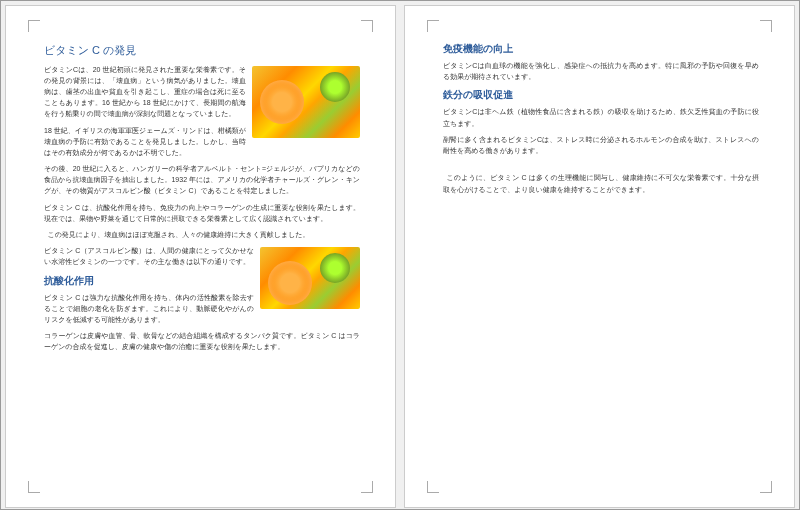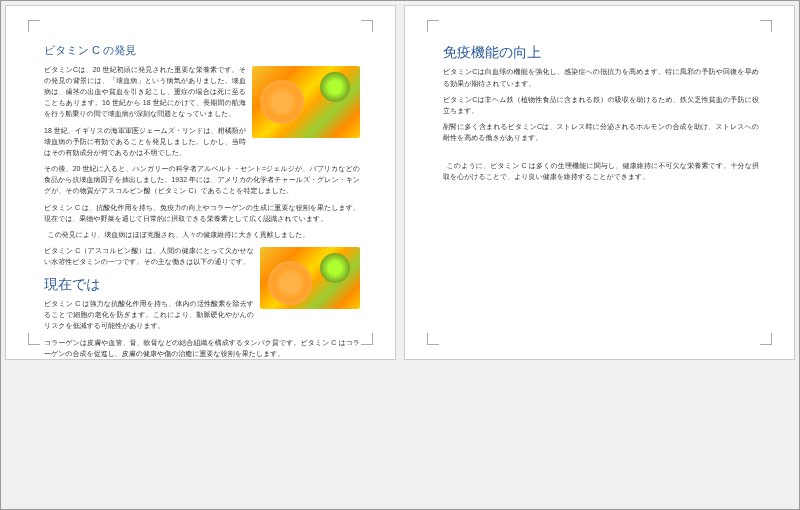--- a/index.html
+++ b/index.html
@@ -10,21 +10,21 @@
       gap: 8px;
       padding: 4px;
       width: 800px;
       height: 510px;
       border: 1px solid #999;
       overflow: hidden;
     }
     .page {
       background: #fff;
       width: 394px;
-      height: 355px;
+      height: 503px;
       position: relative;
       border: 1px solid #ccc;
       padding: 30px 35px 20px 38px;
     }
     .crop-mark {
       position: absolute;
       width: 12px;
       height: 12px;
       border-color: #aaa;
     }
@@ -34,22 +34,22 @@
     .crop-br { bottom: 14px; right: 22px; border-bottom: 1px solid #aaa; border-right: 1px solid #aaa; }
     .content { font-size: 7px; line-height: 1.6; color: #333; }
     h2 {
       color: #2e5c9a;
       font-size: 11px;
       font-weight: normal;
       margin: 6px 0 4px 0;
     }
     h3 {
       color: #2e5c9a;
-      font-size: 14px;
-      font-weight: normal;
+      font-size: 10px;
+      font-weight: bold;
       margin: 5px 0 3px 0;
     }
     p { margin-bottom: 5px; text-align: justify; }
     .img-placeholder {
       float: right;
       margin: 2px 0 4px 6px;
       width: 108px;
       height: 72px;
       background: linear-gradient(135deg, #f4c430 0%, #ff8c00 25%, #ffd700 45%, #ffa500 55%, #9acd32 70%, #ff8c00 85%, #ffcc00 100%);
       border-radius: 2px;
@@ -87,32 +87,33 @@
   <div class="content">
     <h2>ビタミン C の発見</h2>
     <div class="img-placeholder"></div>
     <p>ビタミンCは、20 世紀初頭に発見された重要な栄養素です。その発見の背景には、「壊血病」という病気がありました。壊血病は、歯茎の出血や貧血を引き起こし、重症の場合は死に至ることもあります。16 世紀から 18 世紀にかけて、長期間の航海を行う船乗りの間で壊血病が深刻な問題となっていました。</p>
     <p>18 世紀、イギリスの海軍軍医ジェームズ・リンドは、柑橘類が壊血病の予防に有効であることを発見しました。しかし、当時はその有効成分が何であるかは不明でした。</p>
     <p>その後、20 世紀に入ると、ハンガリーの科学者アルベルト・セント=ジェルジが、パプリカなどの食品から抗壊血病因子を抽出しました。1932 年には、アメリカの化学者チャールズ・グレン・キングが、その物質がアスコルビン酸（ビタミン C）であることを特定しました。</p>
     <p>ビタミン C は、抗酸化作用を持ち、免疫力の向上やコラーゲンの生成に重要な役割を果たします。現在では、果物や野菜を通じて日常的に摂取できる栄養素として広く認識されています。</p>
     <p class="indent">この発見により、壊血病はほぼ克服され、人々の健康維持に大きく貢献しました。</p>
     <div class="img-placeholder small"></div>
     <p>ビタミン C（アスコルビン酸）は、人間の健康にとって欠かせない水溶性ビタミンの一つです。その主な働きは以下の通りです。</p>
-    <h3>現在では</h3>
+    <h3>抗酸化作用</h3>
     <p>ビタミン C は強力な抗酸化作用を持ち、体内の活性酸素を除去することで細胞の老化を防ぎます。これにより、動脈硬化やがんのリスクを低減する可能性があります。</p>
     <p>コラーゲンは皮膚や血管、骨、軟骨などの結合組織を構成するタンパク質です。ビタミン C はコラーゲンの合成を促進し、皮膚の健康や傷の治癒に重要な役割を果たします。</p>
   </div>
 </div>
 
 <div class="page">
   <div class="crop-mark crop-tl"></div>
   <div class="crop-mark crop-tr"></div>
   <div class="crop-mark crop-bl"></div>
   <div class="crop-mark crop-br"></div>
   <div class="content">
     <h3>免疫機能の向上</h3>
     <p>ビタミンCは白血球の機能を強化し、感染症への抵抗力を高めます。特に風邪の予防や回復を早める効果が期待されています。</p>
+    <h3>鉄分の吸収促進</h3>
     <p>ビタミンCは非ヘム鉄（植物性食品に含まれる鉄）の吸収を助けるため、鉄欠乏性貧血の予防に役立ちます。</p>
     <p>副腎に多く含まれるビタミンCは、ストレス時に分泌されるホルモンの合成を助け、ストレスへの耐性を高める働きがあります。</p>
     <br>
     <p class="indent">このように、ビタミン C は多くの生理機能に関与し、健康維持に不可欠な栄養素です。十分な摂取を心がけることで、より良い健康を維持することができます。</p>
   </div>
 </div>
 
 </body></html>

